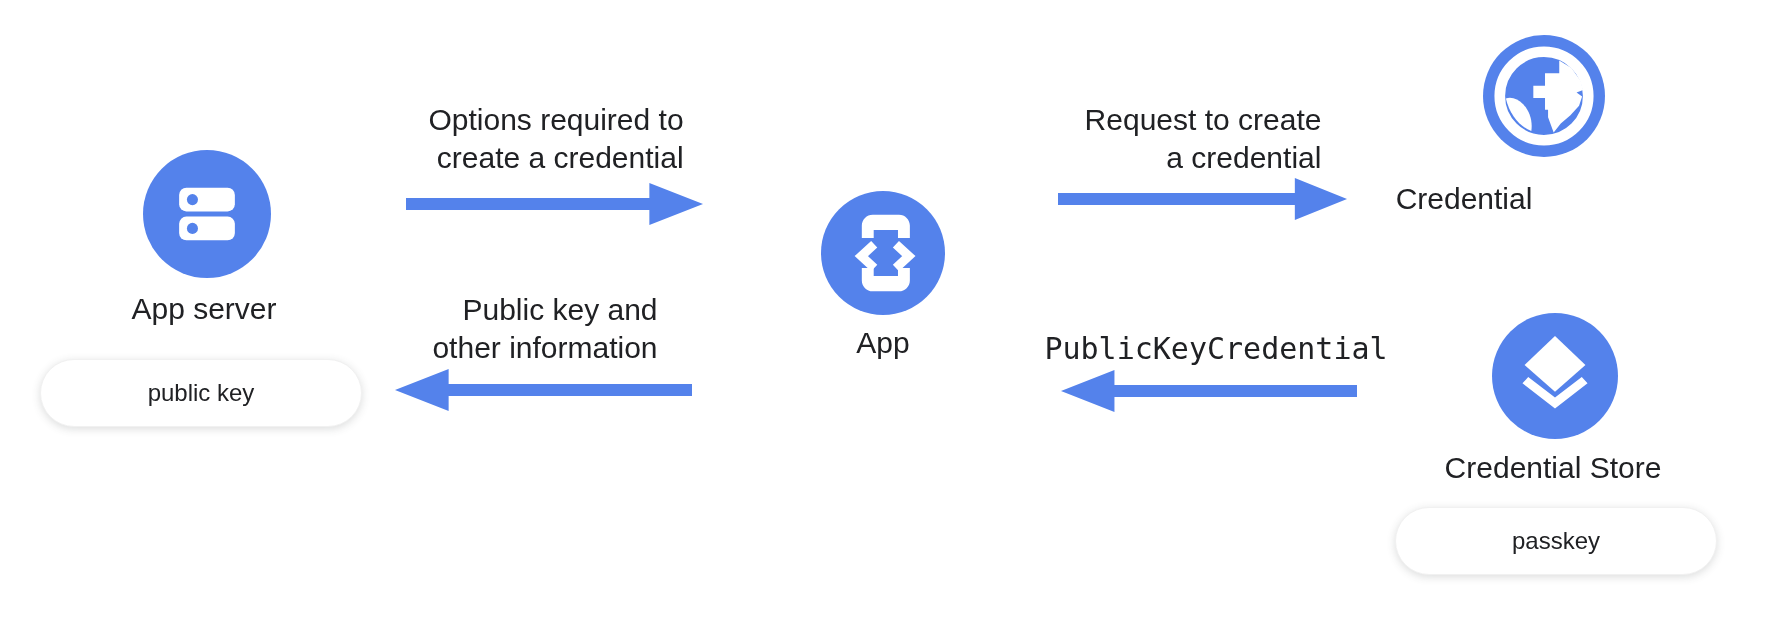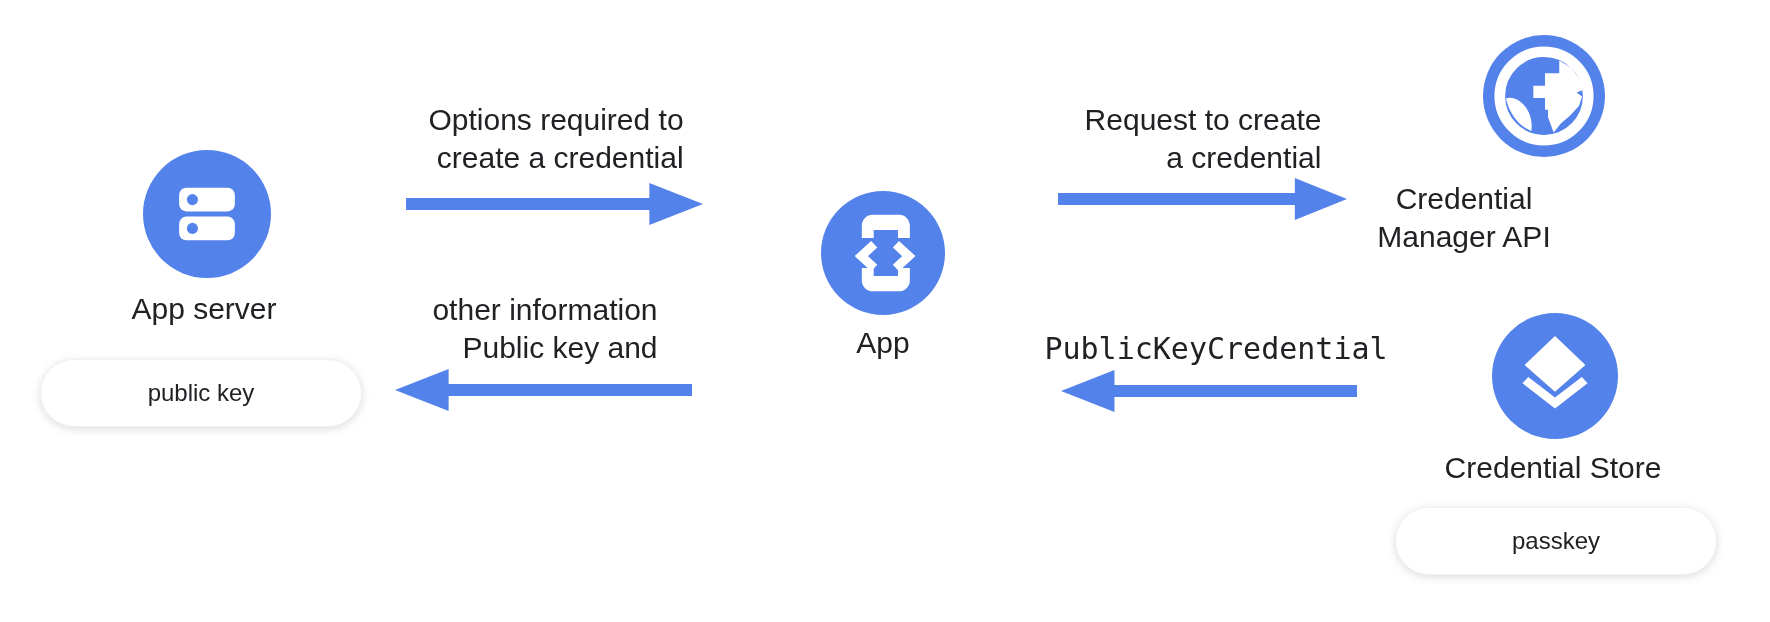--- a/index.html
+++ b/index.html
@@ -86,22 +86,22 @@
 
   <div class="flow-label" style="left:556px; top:101px;">
     <div>Options required to</div>
     <div>create a credential</div>
   </div>
   <svg class="arrow" style="left:406px; top:182px;" width="298" height="44" viewBox="0 0 300 44" preserveAspectRatio="none">
     <path d="M0 16 H245 V1 L299 22 L245 43 V28 H0 Z"></path>
   </svg>
 
   <div class="flow-label" style="left:545px; top:291px;">
+    <div>Public key and</div>
     <div>other information</div>
-    <div>Public key and</div>
   </div>
   <svg class="arrow" style="left:394px; top:368px;" width="298" height="44" viewBox="0 0 300 44" preserveAspectRatio="none">
     <path d="M300 16 H55 V1 L1 22 L55 43 V28 H300 Z"></path>
   </svg>
 
   <div class="circle" style="left:821px; top:191px; width:124px; height:124px;">
     <svg width="124" height="124" viewBox="0 0 24 24">
       <path class="icon-white" d="M7.9 9.1 L7.9 6.7 C7.9 5.55 8.85 4.6 10 4.6 L15.1 4.6 C16.25 4.6 17.2 5.55 17.2 6.7 L17.2 9.1 L14.9 9.1 L14.9 7.55 L10.2 7.55 L10.2 9.1 Z"></path>
       <path class="icon-white" d="M7.9 14.9 L7.9 17.3 C7.9 18.45 8.85 19.4 10 19.4 L15.1 19.4 C16.25 19.4 17.2 18.45 17.2 17.3 L17.2 14.9 L14.9 14.9 L14.9 16.45 L10.2 16.45 L10.2 14.9 Z"></path>
       <path d="M10.3 10.3 L7.8 12.6 L10.3 14.9" fill="none" stroke="#ffffff" stroke-width="1.75" stroke-linejoin="miter"></path>
@@ -125,21 +125,20 @@
 
   <div class="circle" style="left:1483px; top:35px; width:122px; height:122px;">
     <svg width="122" height="122" viewBox="0 0 24 24">
       <circle cx="12" cy="12" r="8.7" fill="none" stroke="#ffffff" stroke-width="2.1"></circle>
       <path class="icon-white" d="M15 5 L17.4 6.5 L19.2 9 L19.7 10.8 L18.4 11.3 L19.5 12.1 L18.9 13.9 L17.2 15.8 L15.3 17.4 L13.9 19.2 L12.8 16.2 L12.8 14.7 L12.2 14.7 L12.2 12.4 L9.9 12.4 L9.9 10 L12.2 10 L12.2 7.5 L15 7.5 Z"></path>
       <path class="icon-white" d="M4.5 12.5 C5.2 15.6 7.2 18 9.5 18.9 C9.8 17 9.2 15 7.9 13.6 C6.9 12.6 5.6 12.1 4.5 12.5 Z"></path>
     </svg>
   </div>
   <div class="node-label" style="left:1464px; top:170px;margin-top:10px;">
     <div>Credential</div>
-    <div>Manager API</div>
   </div>
 
   <div class="circle" style="left:1492px; top:313px; width:126px; height:126px;">
     <svg width="126" height="126" viewBox="0 0 24 24">
       <path class="icon-white" d="M12 4.4 L17.8 9.9 L12 15 L6.2 9.9 Z"></path>
       <path class="icon-white" d="M5.8 13.4 L12 18.2 L18.2 13.4 L17.1 12.2 L12 16.1 L6.9 12.2 Z"></path>
     </svg>
   </div>
   <div class="node-label" style="left:1553px; top:449px;">Credential Store</div>
   <div class="pill" style="left:1395px; top:507px; width:322px; height:68px;">

